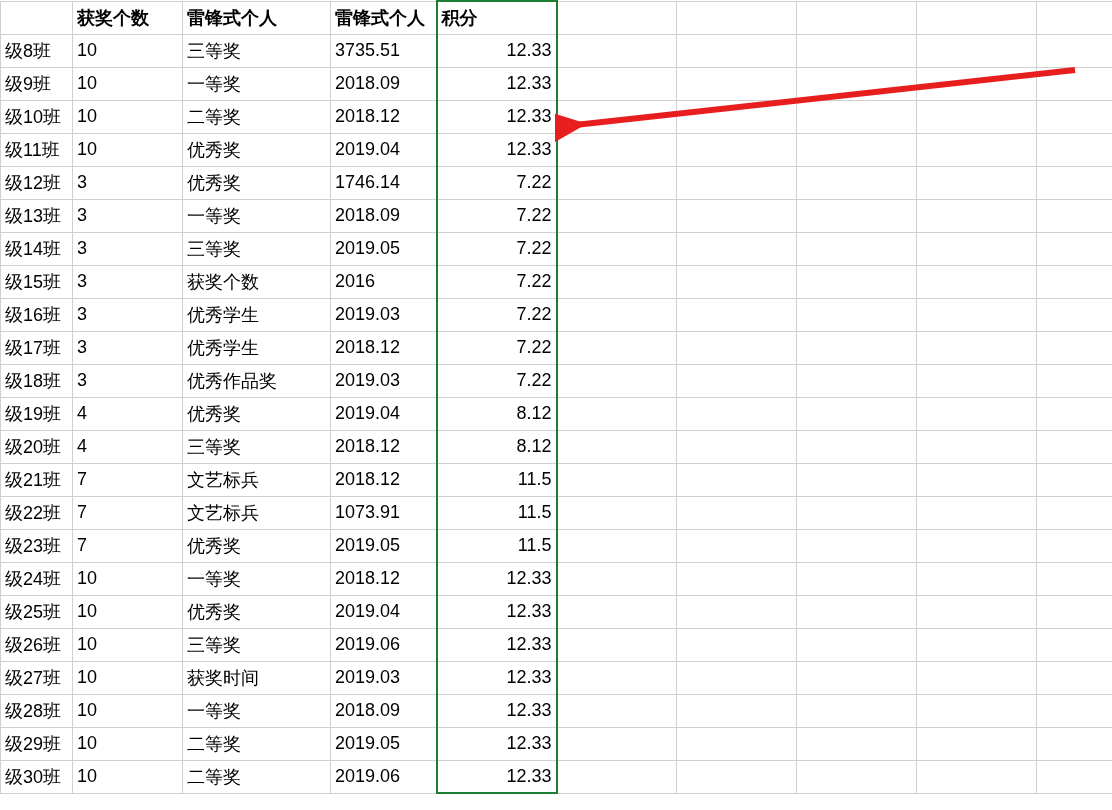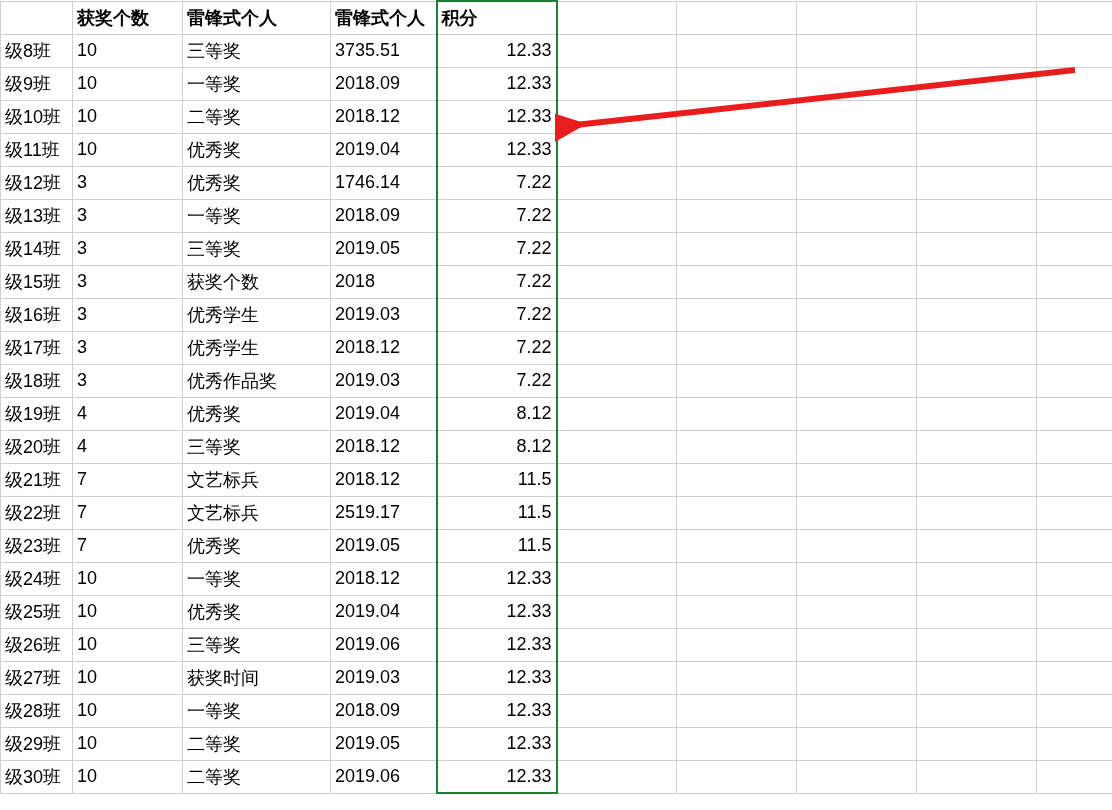--- a/index.html
+++ b/index.html
@@ -178,21 +178,21 @@
         <td></td>
         <td></td>
         <td></td>
         <td></td>
         <td></td>
       </tr>
       <tr>
         <td>级15班</td>
         <td>3</td>
         <td>获奖个数</td>
-        <td>2018</td>
+        <td>2016</td>
         <td class="score-col sel-left sel-right">7.22</td>
         <td></td>
         <td></td>
         <td></td>
         <td></td>
         <td></td>
       </tr>
       <tr>
         <td>级16班</td>
         <td>3</td>
@@ -262,21 +262,21 @@
         <td></td>
         <td></td>
         <td></td>
         <td></td>
         <td></td>
       </tr>
       <tr>
         <td>级22班</td>
         <td>7</td>
         <td>文艺标兵</td>
-        <td>2519.17</td>
+        <td>1073.91</td>
         <td class="score-col sel-left sel-right">11.5</td>
         <td></td>
         <td></td>
         <td></td>
         <td></td>
         <td></td>
       </tr>
       <tr>
         <td>级23班</td>
         <td>7</td>

